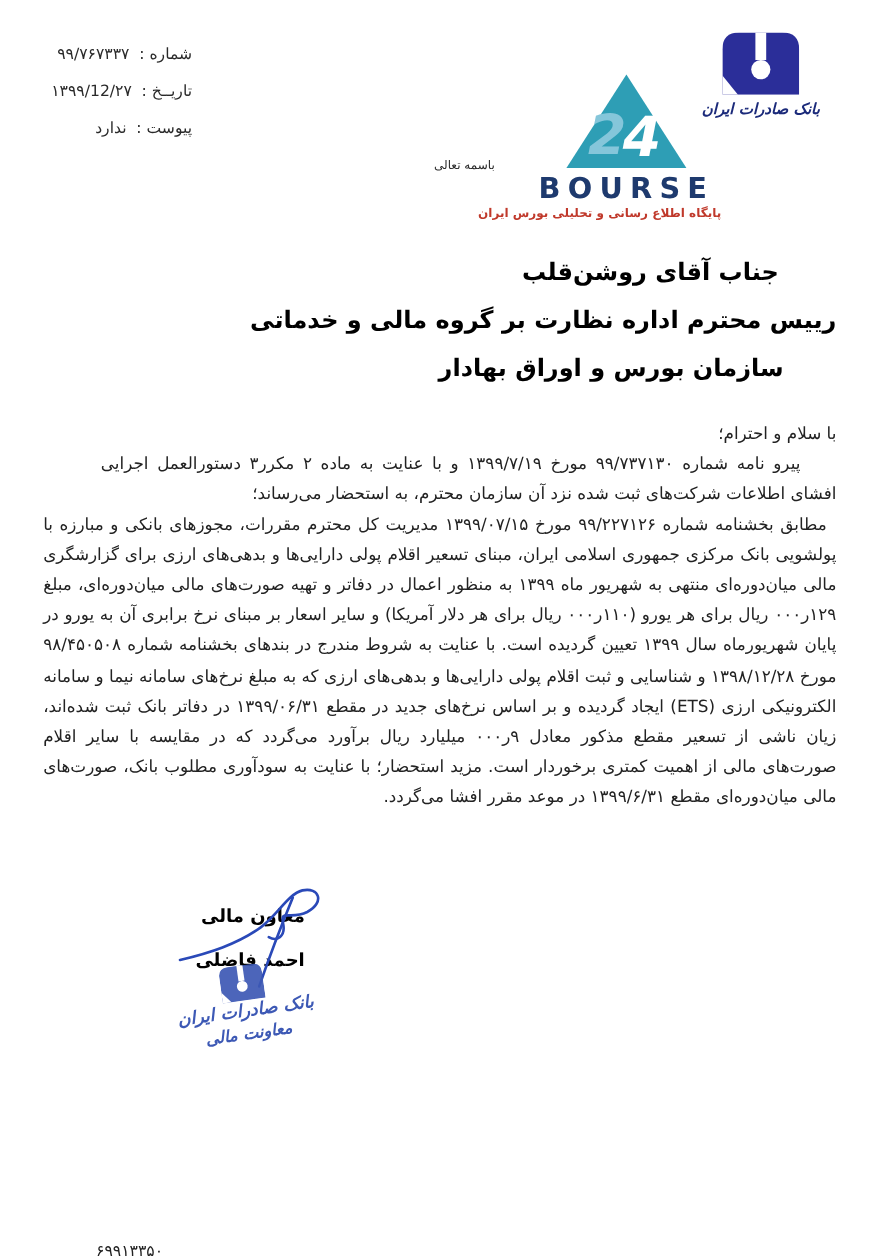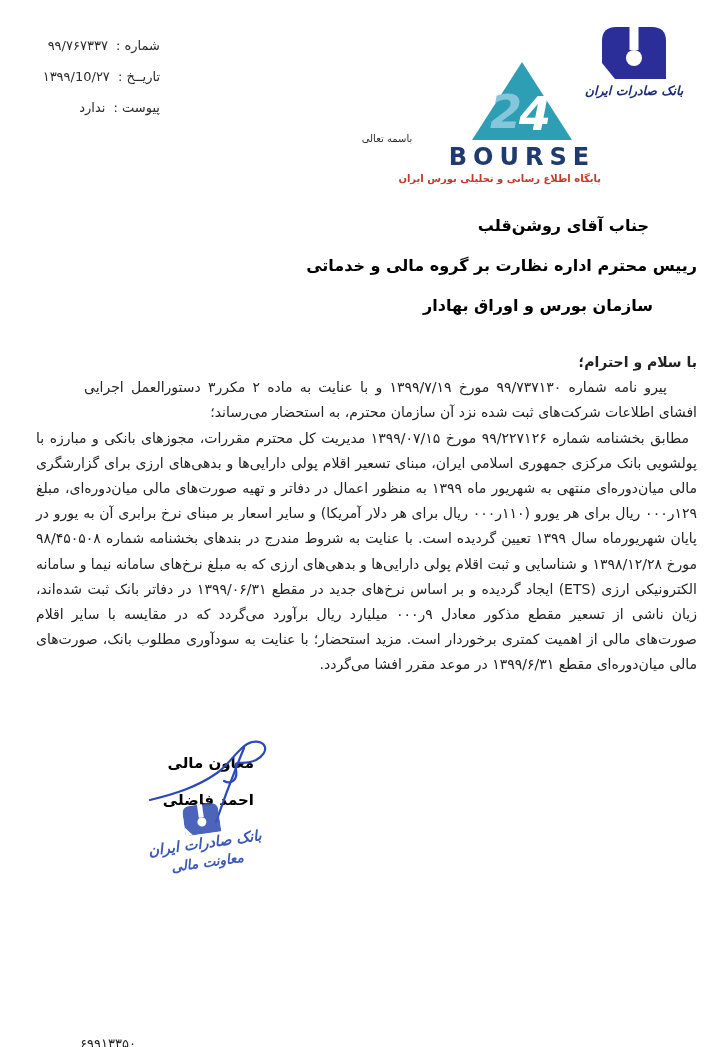--- a/index.html
+++ b/index.html
@@ -34,31 +34,31 @@
   }
   .bourse-tagline{
     direction:rtl;font-size:10px;font-weight:bold;color:#c0392b;
     margin-top:2px;white-space:nowrap;
   }
   
   .bismillah{position:absolute;left:342px;top:133px;width:90px;text-align:center;font-size:10px;color:#2a2a2a;}
   
   .recipient{
     position:absolute;right:30px;top:206px;left:36px;
-    text-align:right;font-weight:bold;font-size:16px;line-height:40px;color:#000;
+    text-align:right;font-weight:bold;font-size:20px;line-height:40px;color:#000;
   }
   .recipient .r1{padding-left:0;padding-right:48px;}
   .recipient .r2{padding-right:0;}
   .recipient .r3{padding-right:44px;}
   
   .body-text{
     position:absolute;left:36px;right:30px;top:350px;
     font-size:14px;line-height:25.2px;text-align:justify;color:#222;
   }
-  .body-text .greeting{text-align:right;font-weight:bold;}
+  .body-text .greeting{text-align:right;}
   .body-text p{margin:0;}
   .body-text .p1{text-indent:30px;margin-left:48px;}
   .body-text .p2{text-indent:8px;}
   
   .sig-title-name{
     position:absolute;left:170px;top:745px;width:84px;
     text-align:center;font-weight:bold;font-size:15px;line-height:37px;color:#000;
     white-space:nowrap;
   }
   .sig-scribble{position:absolute;left:145px;top:736px;pointer-events:none;}
@@ -81,21 +81,21 @@
 
 <div class="page">
 
   <div class="meta">
     <div class="meta-row">
       <span>شماره :</span>
       <span class="v">۹۹/۷۶۷۳۳۷</span>
     </div>
     <div class="meta-row">
       <span>تاریــخ :</span>
-      <span class="v">۱۳۹۹/10/۲۷</span>
+      <span class="v">۱۳۹۹/12/۲۷</span>
     </div>
     <div class="meta-row">
       <span>پیوست :</span>
       <span class="v">ندارد</span>
     </div>
   </div>
 
   <div class="bank-head">
     <svg width="64" height="52" viewBox="0 0 64 52">
       <path d="M14,0 H50 Q64,0 64,14 V52 H0 V14 Q0,0 14,0 Z" fill="#2b2e99"></path>

